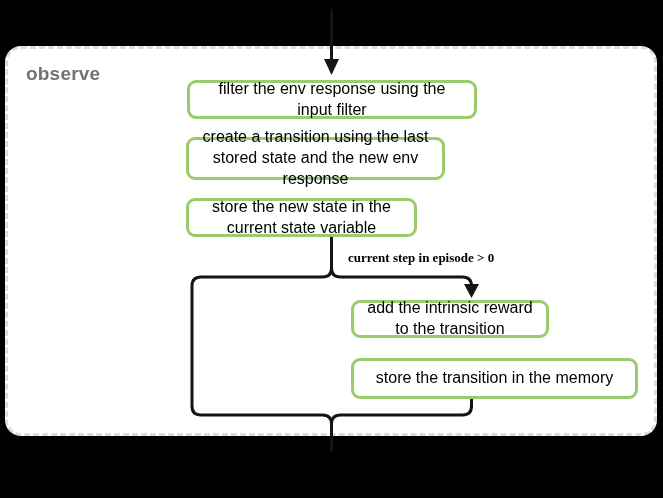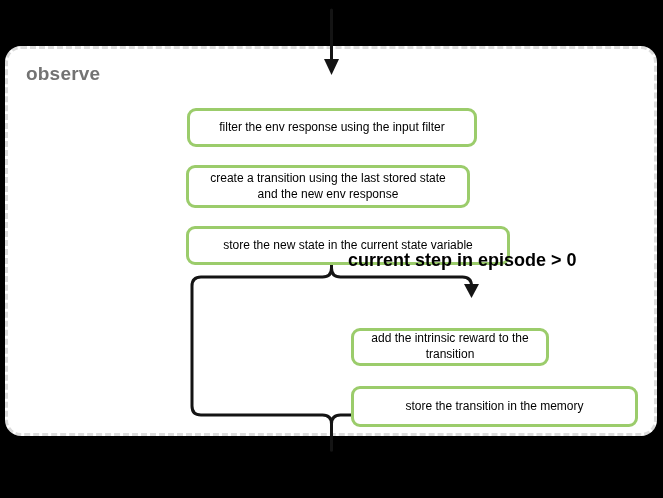--- a/index.html
+++ b/index.html
@@ -45,39 +45,39 @@
   .node {
     position: absolute;
     box-sizing: border-box;
     background: #ffffff;
     border: 3px solid #9bcc6b;
     border-radius: 9px;
     display: flex;
     align-items: center;
     justify-content: center;
     text-align: center;
-    font-size: 12px;
+    font-size: 16px;
     line-height: 1.3;
     color: #000000;
     padding: 2px 12px;
-    margin-top: 28px;
   }
   .node-1 { left: 187px; top: 80px;  width: 290px; height: 39px; }
-  .node-2 { left: 186px; top: 137px; width: 284px; height: 43px; }
-  .node-3 { left: 186px; top: 198px; width: 324px; height: 39px; }
+  .node-2 { left: 186px; top: 137px; width: 259px; height: 43px; }
+  .node-3 { left: 186px; top: 198px; width: 231px; height: 39px; }
   .node-4 { left: 351px; top: 300px; width: 198px; height: 38px; }
   .node-5 { left: 351px; top: 358px; width: 287px; height: 41px; }
   .condition-label {
     position: absolute;
     left: 348px;
     top: 250px;
-    font-size: 18px;
+    font-size: 13px;
     font-weight: bold;
     color: #000000;
     white-space: nowrap;
+    font-family: Liberation Serif, serif;
   }
 </style>
 </head>
 <body>
 
 <div class="stage">
 
   <div class="group-box"></div>
 
   <svg class="connectors" viewBox="0 0 663 498" xmlns="http://www.w3.org/2000/svg">

